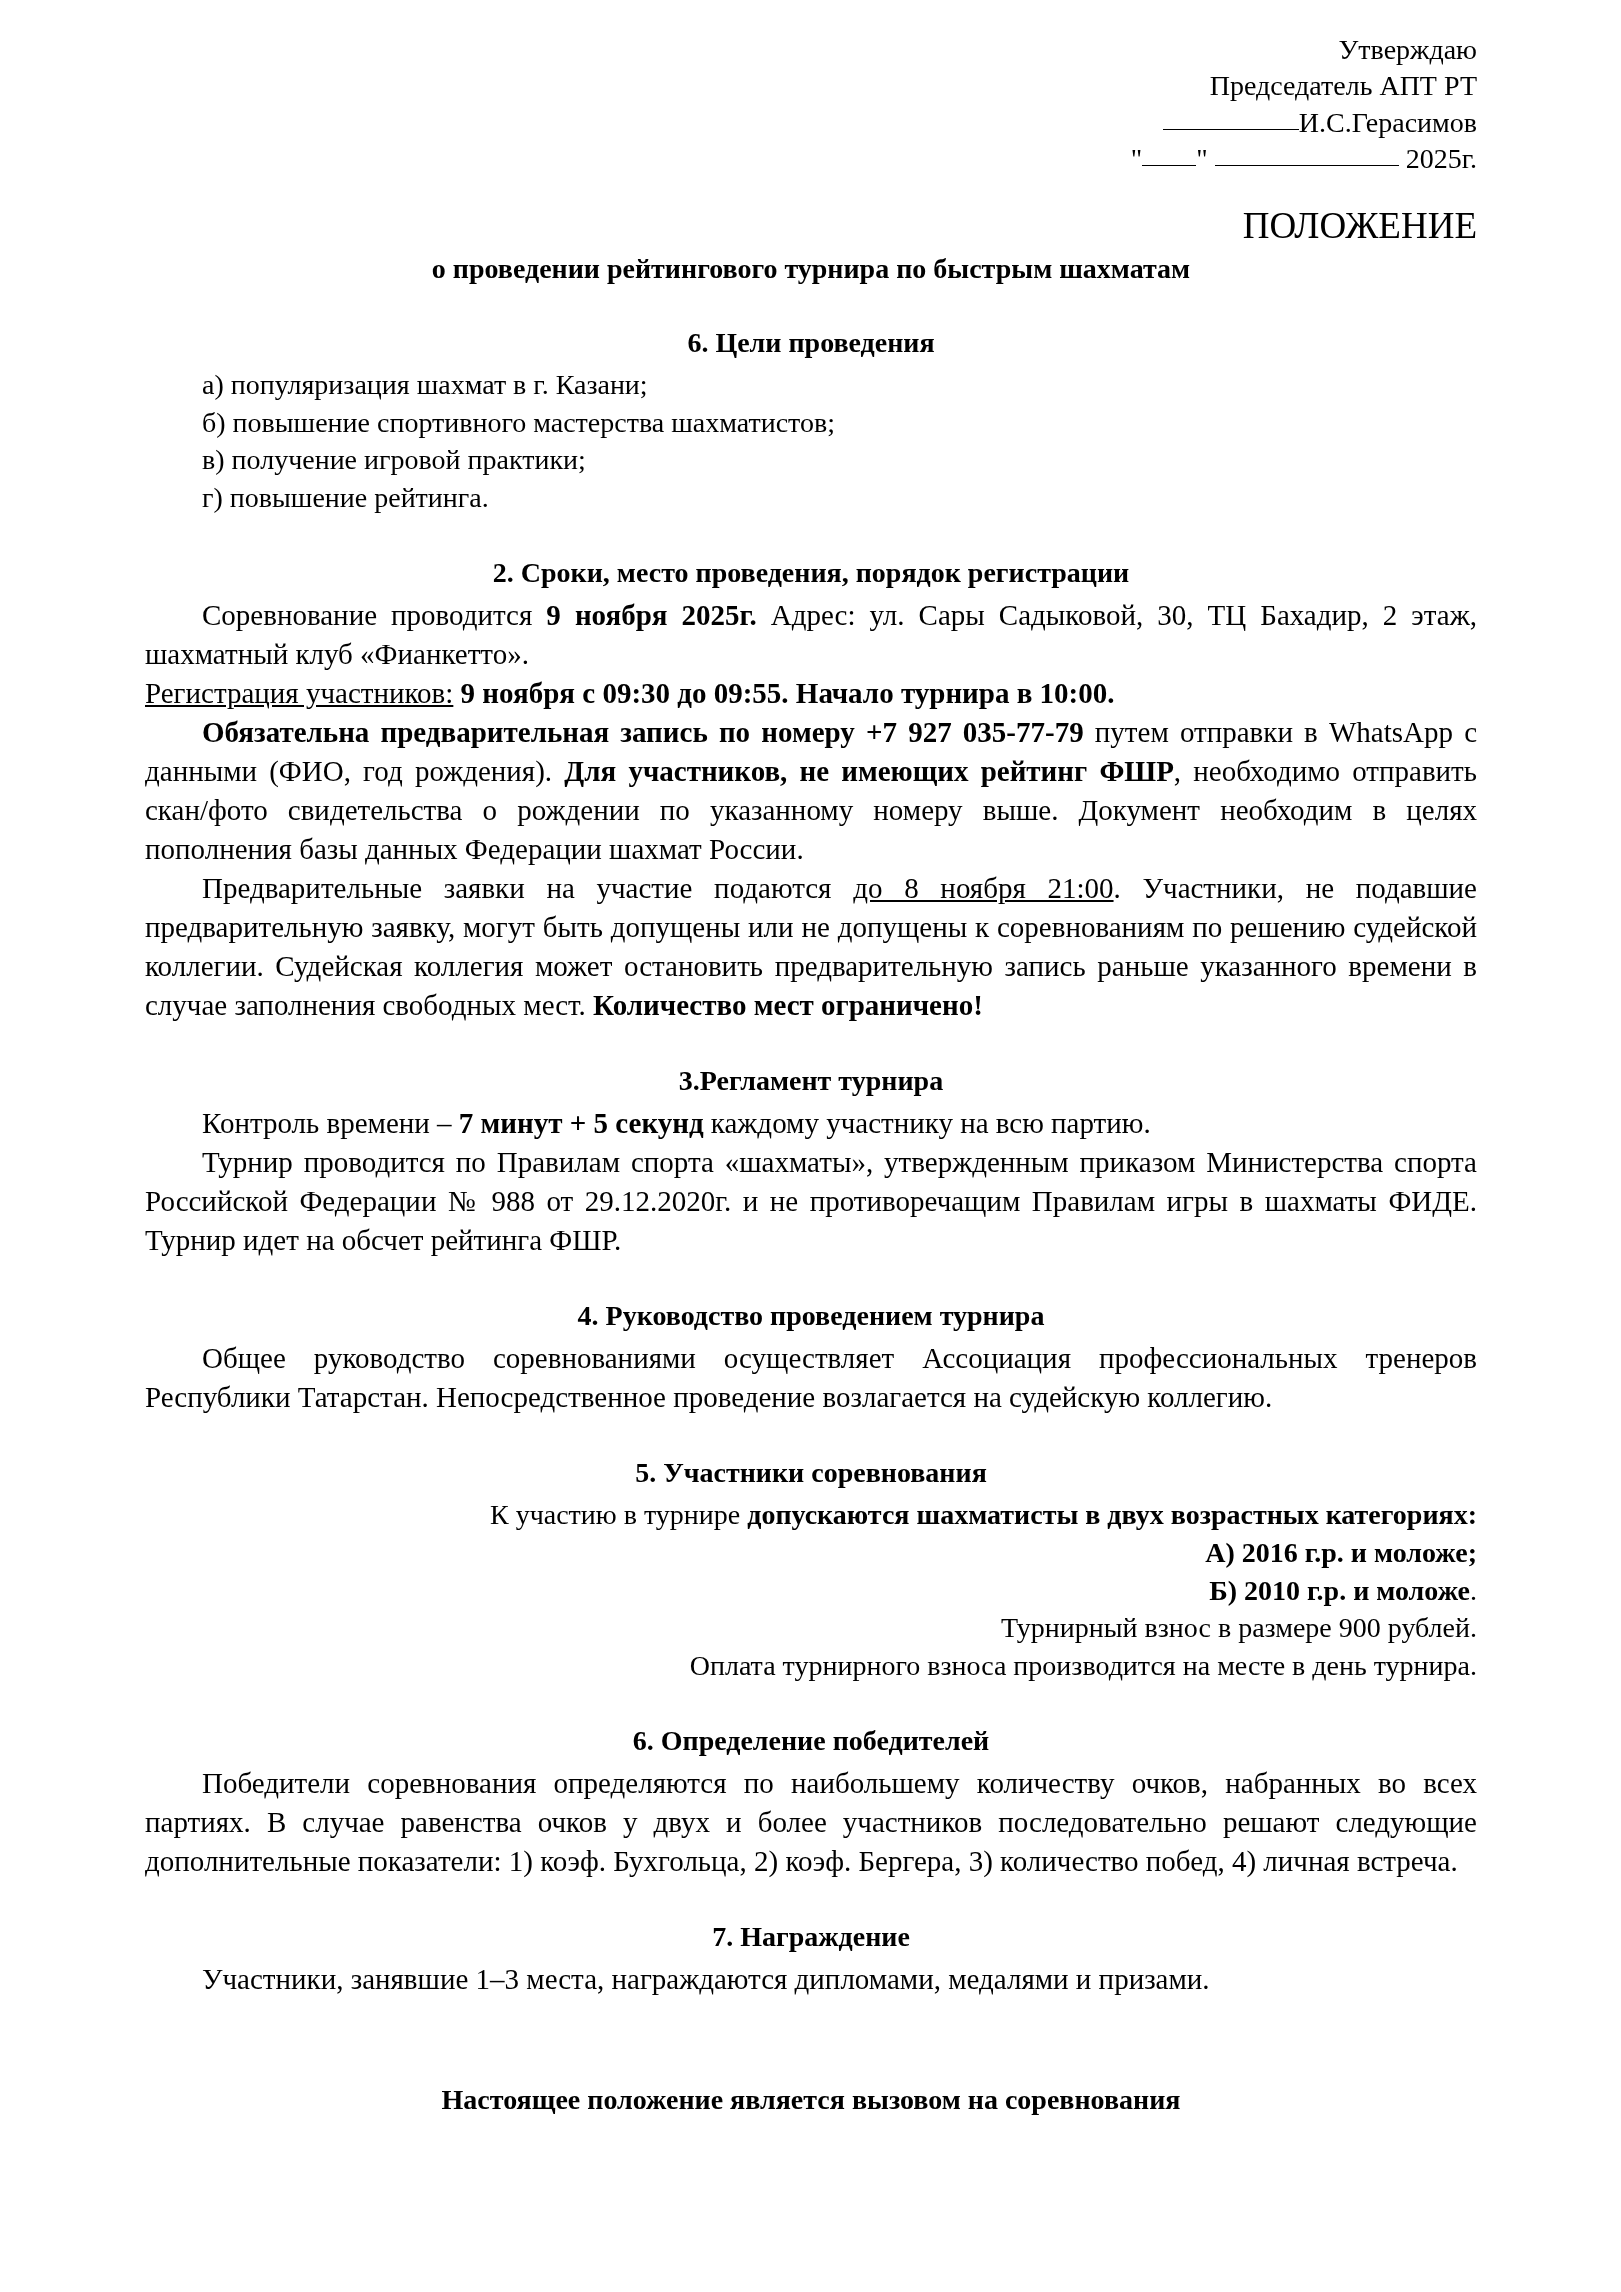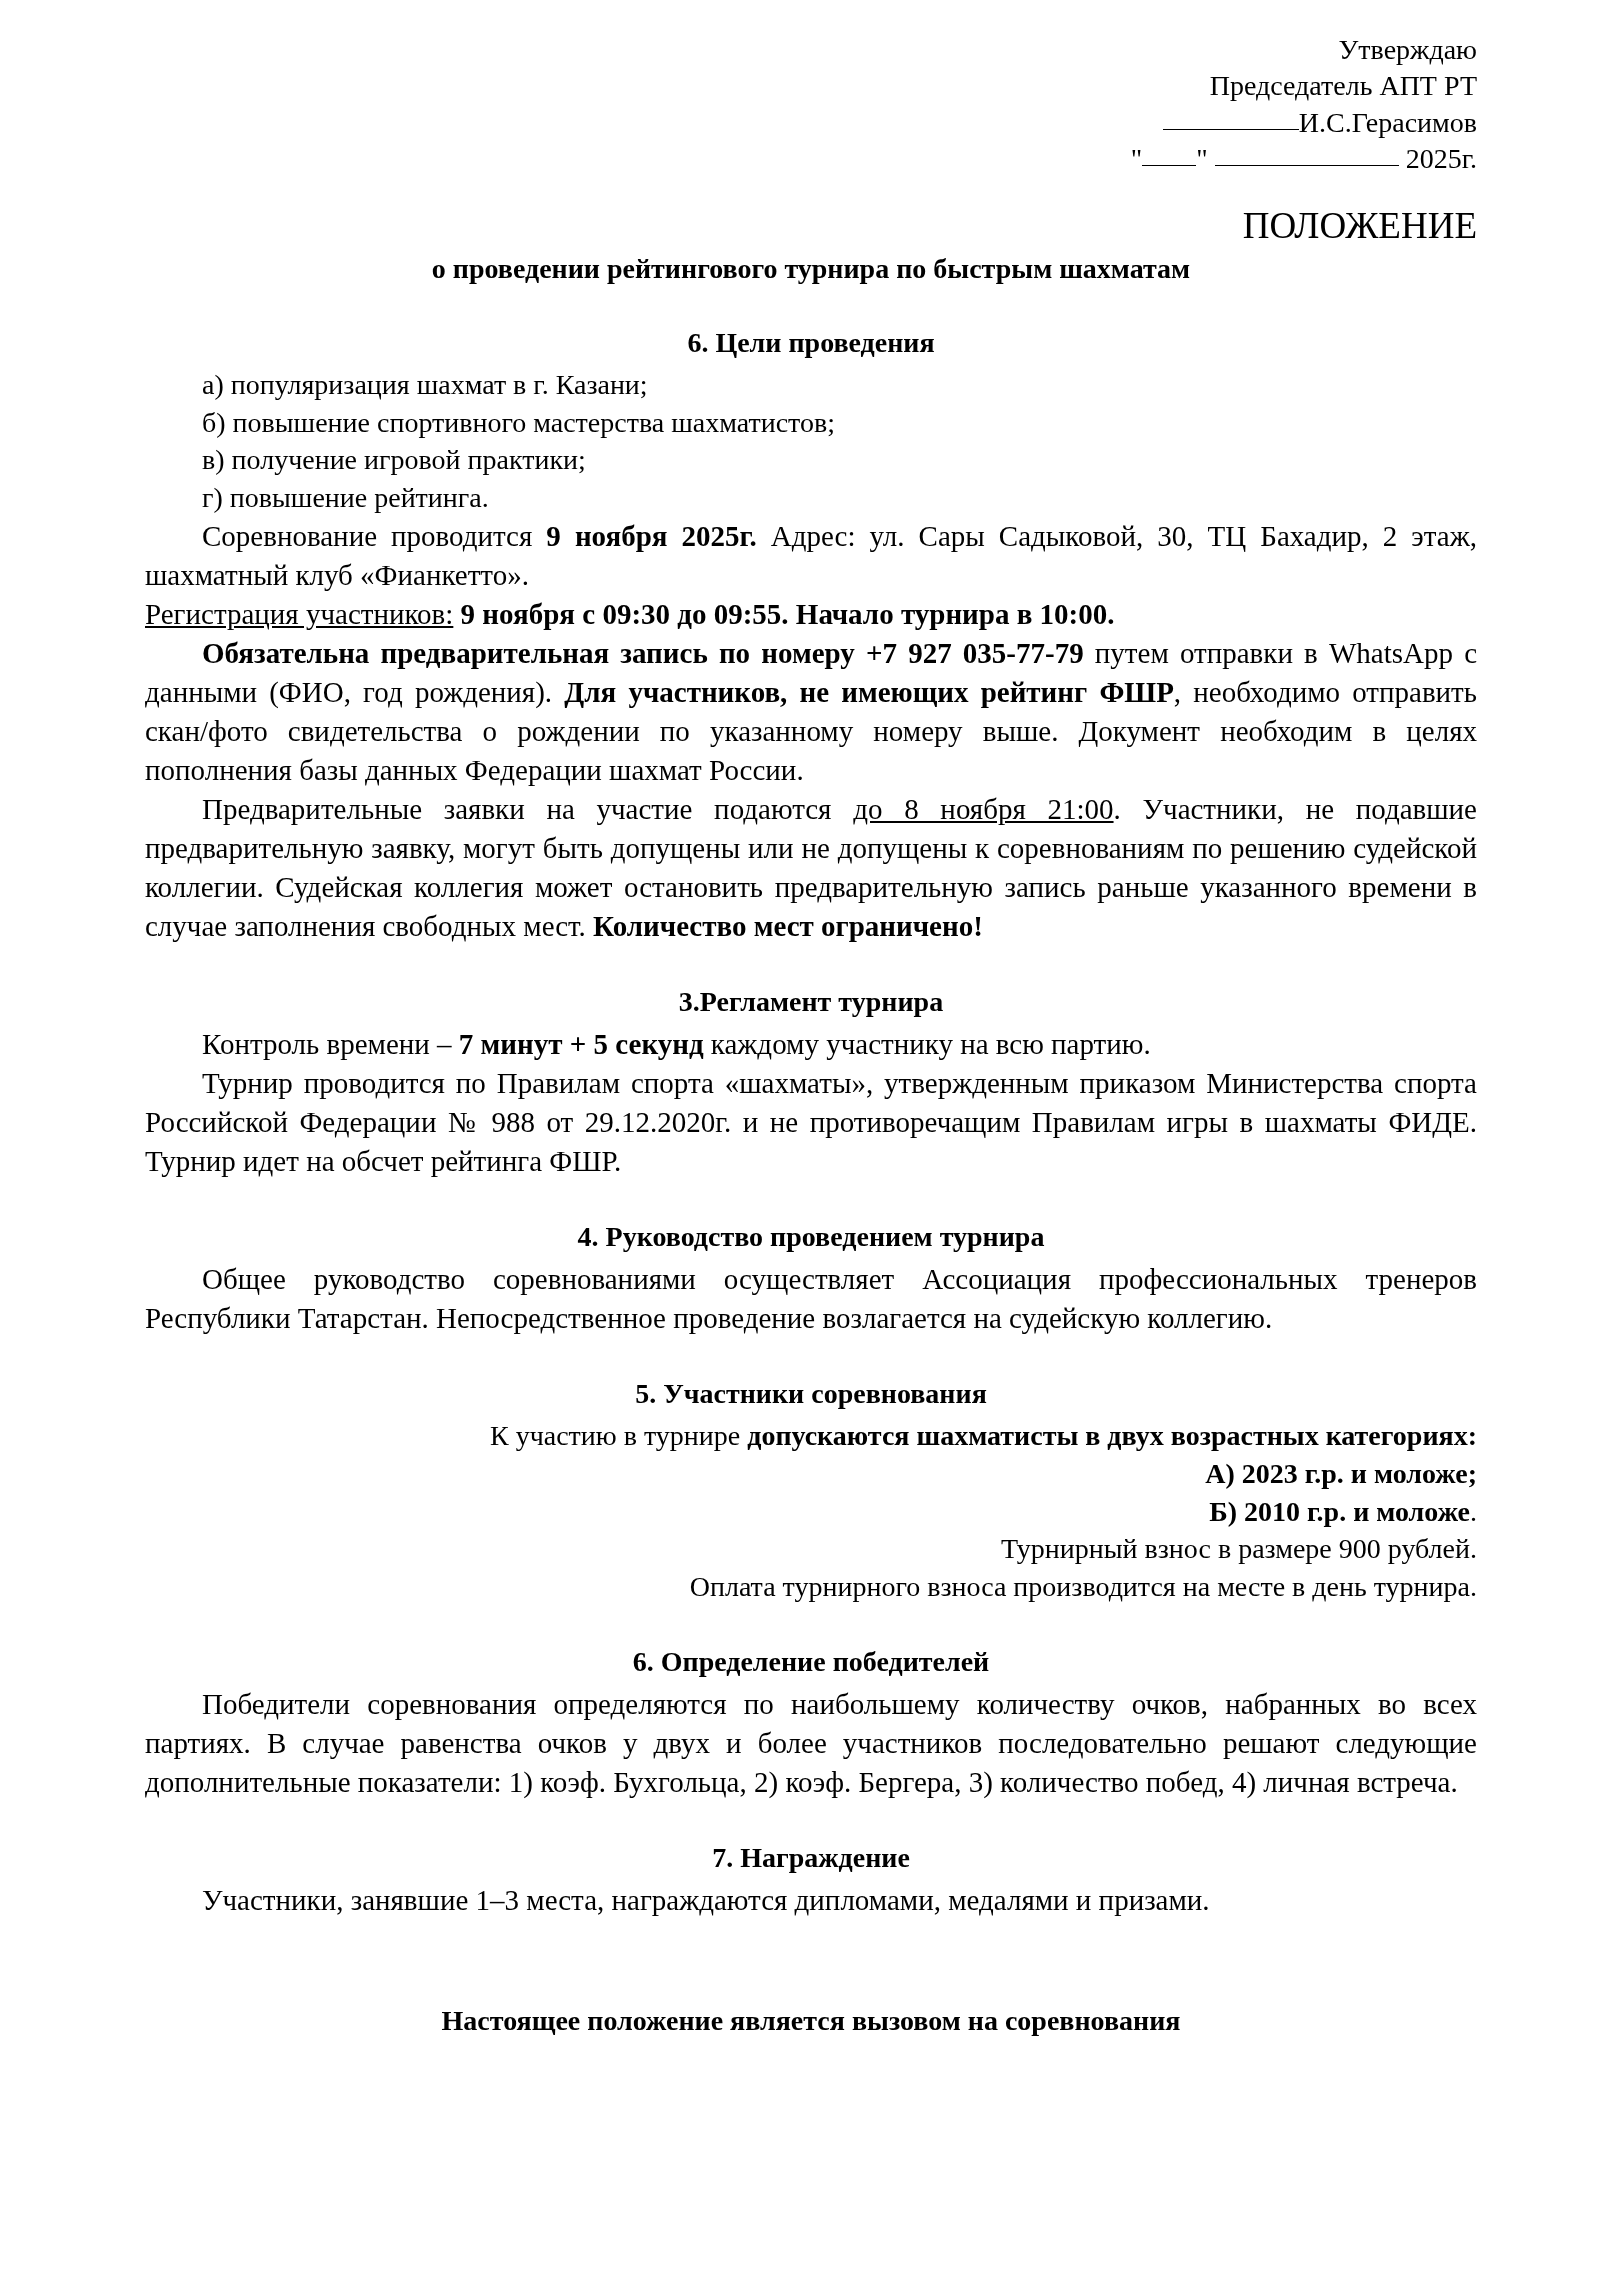--- a/index.html
+++ b/index.html
@@ -118,20 +118,21 @@
   <div class="doc-subtitle">о проведении рейтингового турнира по быстрым шахматам</div>
 
   <div class="doc-body">
 
     <div class="section-heading">6. Цели проведения</div>
     <p class="list-item">а) популяризация шахмат в г. Казани;</p>
     <p class="list-item">б) повышение спортивного мастерства шахматистов;</p>
     <p class="list-item">в) получение игровой практики;</p>
     <p class="list-item">г) повышение рейтинга.</p>
 
+    <div class="section-heading">2.  Сроки, место проведения, порядок регистрации</div>
 
     <p class="para"><span>Соревнование проводится </span><span class="b">9 ноября 2025г.</span><span> Адрес: ул. Сары Садыковой, 30, ТЦ Бахадир, 2 этаж, шахматный клуб «Фианкетто».</span></p>
 
     <p class="para noindent"><span class="u">Регистрация участников:</span><span class="b"> 9 ноября с 09:30 до 09:55. Начало турнира в 10:00.</span></p>
 
     <p class="para"><span class="b">Обязательна предварительная запись по номеру +7 927 035-77-79</span><span> путем отправки в WhatsApp с данными (ФИО, год рождения). </span><span class="b">Для участников, не имеющих рейтинг ФШР</span><span>, необходимо отправить скан/фото свидетельства о рождении по указанному номеру выше. Документ необходим в целях пополнения базы данных Федерации шахмат России.</span></p>
 
     <p class="para"><span>Предварительные заявки на участие подаются </span><span class="u">до 8 ноября 21:00</span><span>. Участники, не подавшие предварительную заявку, могут быть допущены или не допущены к соревнованиям по решению судейской коллегии. Судейская коллегия может остановить предварительную запись раньше указанного времени в случае заполнения свободных мест. </span><span class="b">Количество мест ограничено!</span></p>
 
     <div class="section-heading">3.Регламент турнира</div>
@@ -141,21 +142,21 @@
 
     <p class="para">Турнир проводится по Правилам спорта «шахматы», утвержденным приказом Министерства спорта Российской Федерации № 988 от 29.12.2020г. и не противоречащим Правилам игры в шахматы ФИДЕ. Турнир идет на обсчет рейтинга ФШР.</p>
 
     <div class="section-heading">4. Руководство проведением турнира</div>
     <p class="para">Общее руководство соревнованиями осуществляет Ассоциация профессиональных тренеров Республики Татарстан. Непосредственное проведение возлагается на судейскую коллегию.</p>
 
     <div class="section-heading">5. Участники соревнования</div>
 
     <p class="flush"><span>К участию в турнире </span><span class="b">допускаются шахматисты в двух возрастных категориях:</span></p>
 
-    <p class="flush b">А) 2023 г.р. и моложе;</p>
+    <p class="flush b">А) 2016 г.р. и моложе;</p>
 
     <p class="flush"><span class="b">Б) 2010 г.р. и моложе</span><span>.</span></p>
 
     <p class="flush">Турнирный взнос в размере 900 рублей.</p>
     <p class="flush">Оплата турнирного взноса производится на месте в день турнира.</p>
 
     <div class="section-heading">6. Определение победителей</div>
     <p class="para">Победители соревнования определяются по наибольшему количеству очков, набранных во всех партиях. В случае равенства очков у двух и более участников последовательно решают следующие дополнительные показатели: 1) коэф. Бухгольца, 2) коэф. Бергера, 3) количество побед, 4) личная встреча.</p>
 
     <div class="section-heading">7. Награждение</div>

